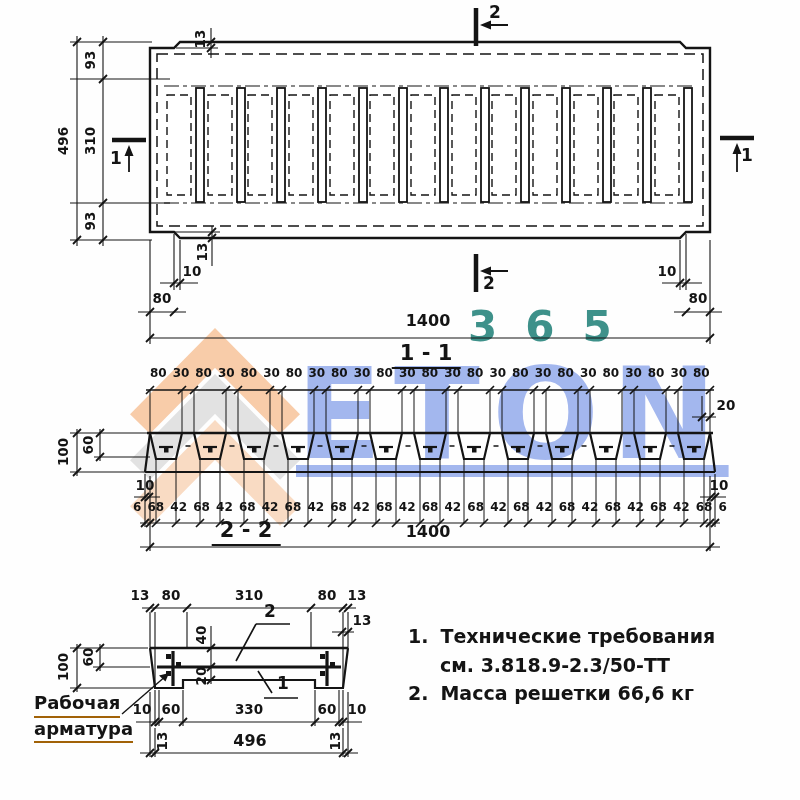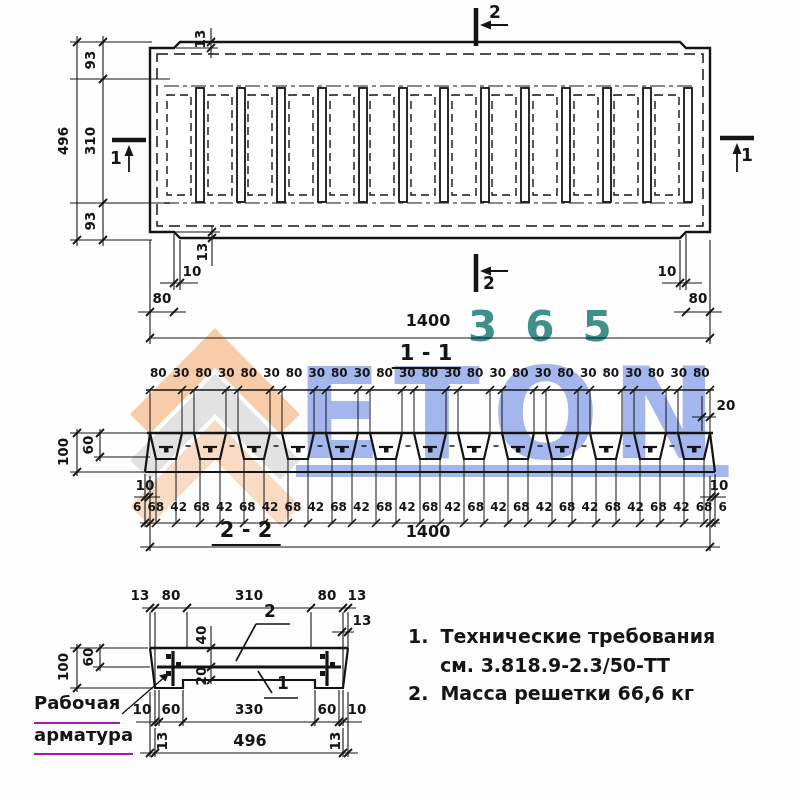--- a/index.html
+++ b/index.html
@@ -11,21 +11,21 @@
   .rot{transform:translate(-50%,-50%) rotate(-90deg);}
   .title{font-size:21px;font-weight:700;border-bottom:2.2px solid #141414;padding:0 8px 3px;}
   .mark{font-size:17px;font-weight:700;}
   .dimrow{position:absolute;display:flex;justify-content:space-between;align-items:center;}
   .dimrow span{font-size:12px;font-weight:600;color:#141414;white-space:nowrap;flex:0 0 auto;}
   .notes{position:absolute;left:408px;top:622px;width:385px;font-size:19px;font-weight:600;
          color:#141414;line-height:1.5;}
   .note-line{display:flex;gap:12px;}
   .note-cont{margin-left:32px;}
   .rebar-label{position:absolute;left:34px;top:692px;font-size:18px;font-weight:700;line-height:1.25;}
-  .rebar-label span{display:block;border-bottom:2px solid #a21caf;padding-bottom:7px;width:max-content;}
+  .rebar-label span{display:block;border-bottom:2px solid #a16207;padding-bottom:1px;width:max-content;}
   .wm-num{position:absolute;left:468px;top:302px;font-size:42px;font-weight:700;
           letter-spacing:28px;color:#0f766e;opacity:.8;}
   .wm-brand{position:absolute;left:296px;top:352px;font-size:126px;font-weight:700;
             letter-spacing:12px;color:#1d4ed8;opacity:.40;line-height:1;text-decoration:underline;}
 </style>
 </head>
 <body>
 
 <div class="canvas">
 

